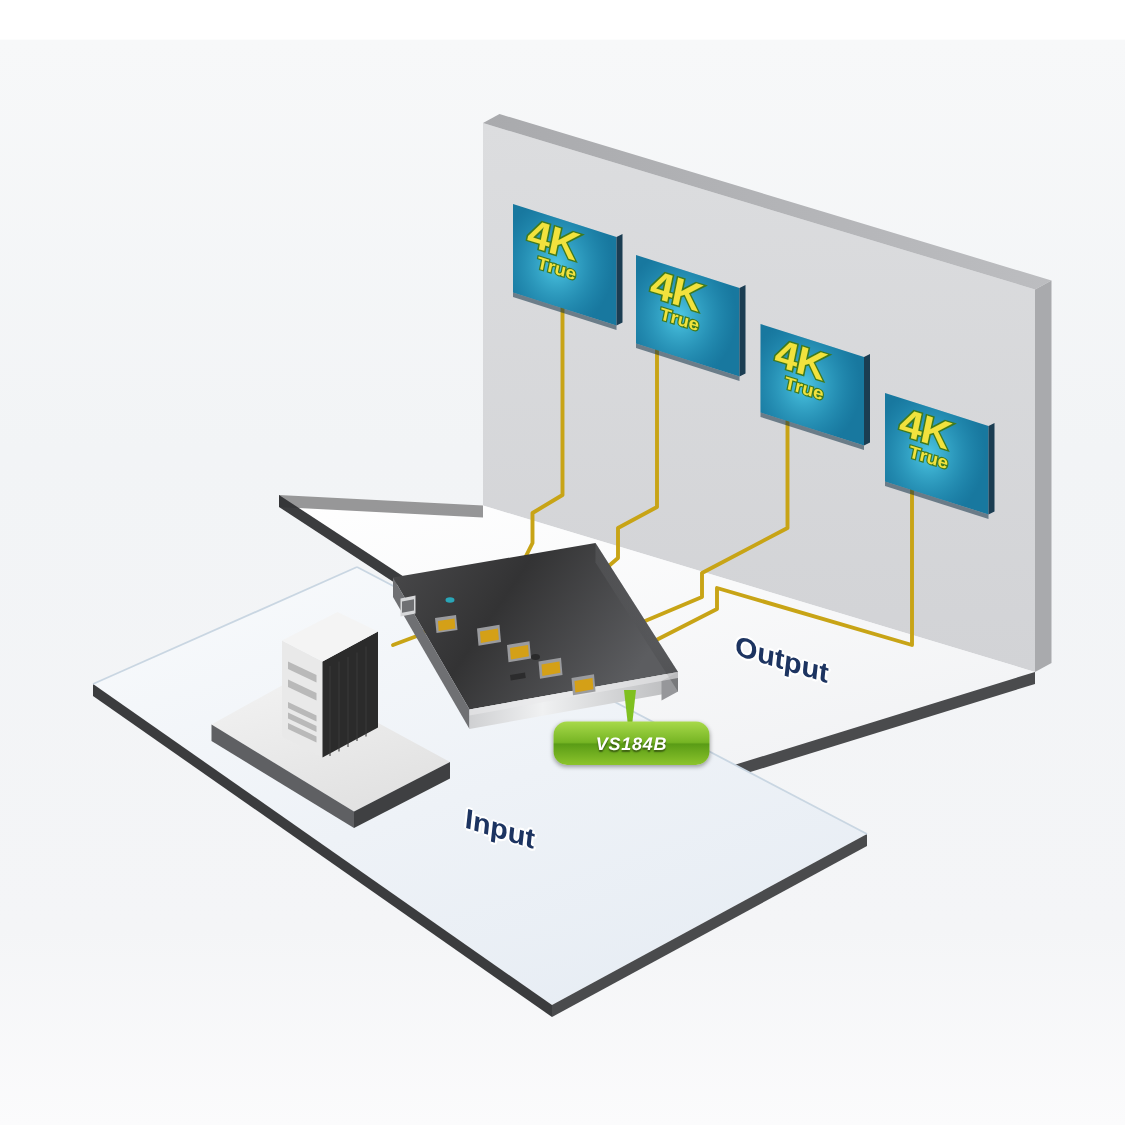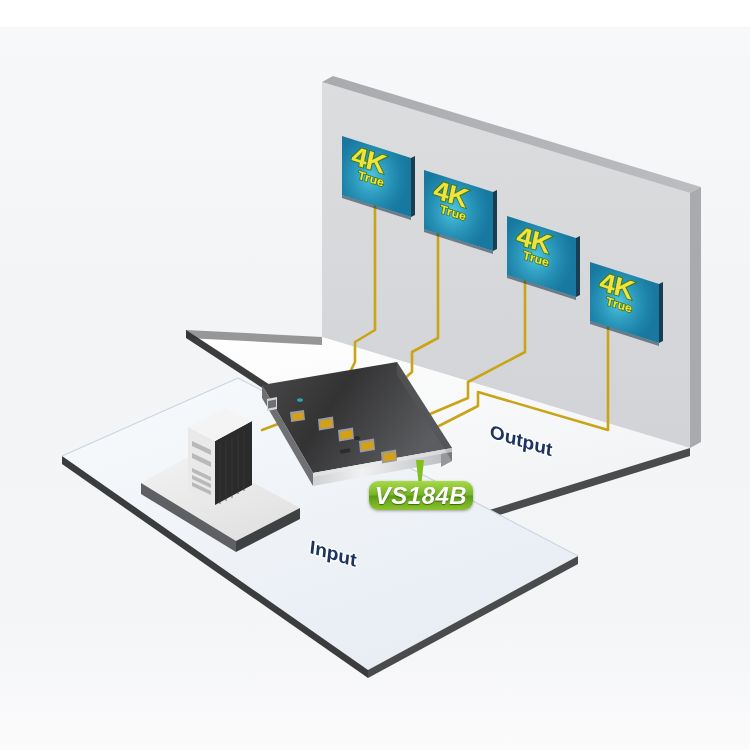--- a/index.html
+++ b/index.html
@@ -228,21 +228,21 @@
               transform:skewY(17.5deg);transform-origin:0 0;">
     <div style="position:absolute;left:6px;top:-2px;font-size:27px;font-weight:bold;font-style:italic;
                 color:#f2e23d;-webkit-text-stroke:2px #3f7a1e;paint-order:stroke;letter-spacing:-1px;">4K</div>
     <div style="position:absolute;left:12px;top:24px;font-size:12px;font-weight:bold;font-style:italic;
                 color:#f2e23d;-webkit-text-stroke:1.6px #3f7a1e;paint-order:stroke;">True</div>
   </div>
 
   <div style="position:absolute;left:369px;top:481px;width:104px;height:29px;border-radius:9px;
               background:linear-gradient(180deg,#a8d94a 0%,#76b524 48%,#5a9c16 52%,#8cc42c 100%);
               box-shadow:0 1px 3px rgba(0,0,0,0.35);display:flex;align-items:center;justify-content:center;">
-    <span style="color:#ffffff;font-size:24px;font-weight:bold;font-style:italic;letter-spacing:0.5px;
+    <span style="color:#ffffff;font-size:12px;font-weight:bold;font-style:italic;letter-spacing:0.5px;
                  text-shadow:0 1px 1px rgba(0,0,0,0.45);">VS184B</span>
   </div>
 
   <div class="lbl" style="left:490px;top:430px;font-size:19px;transform:skewY(17deg) skewX(-6deg);
               text-shadow:-1.5px 0 #fff,1.5px 0 #fff,0 -1.5px #fff,0 1.5px #fff,1px 1px #fff,-1px -1px #fff;">Output</div>
 
   <div class="lbl" style="left:310px;top:543px;font-size:19px;transform:skewY(17deg) skewX(-6deg);
               text-shadow:-1.5px 0 #fff,1.5px 0 #fff,0 -1.5px #fff,0 1.5px #fff,1px 1px #fff,-1px -1px #fff;">Input</div>
 
 </div>

